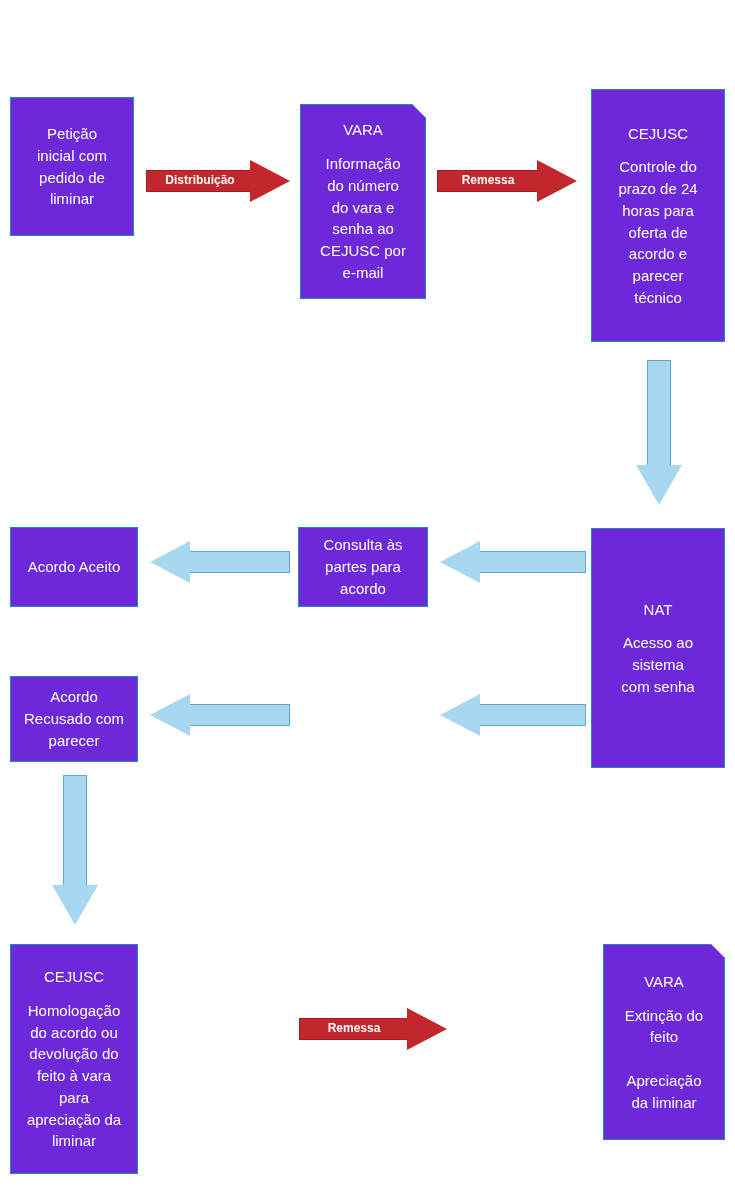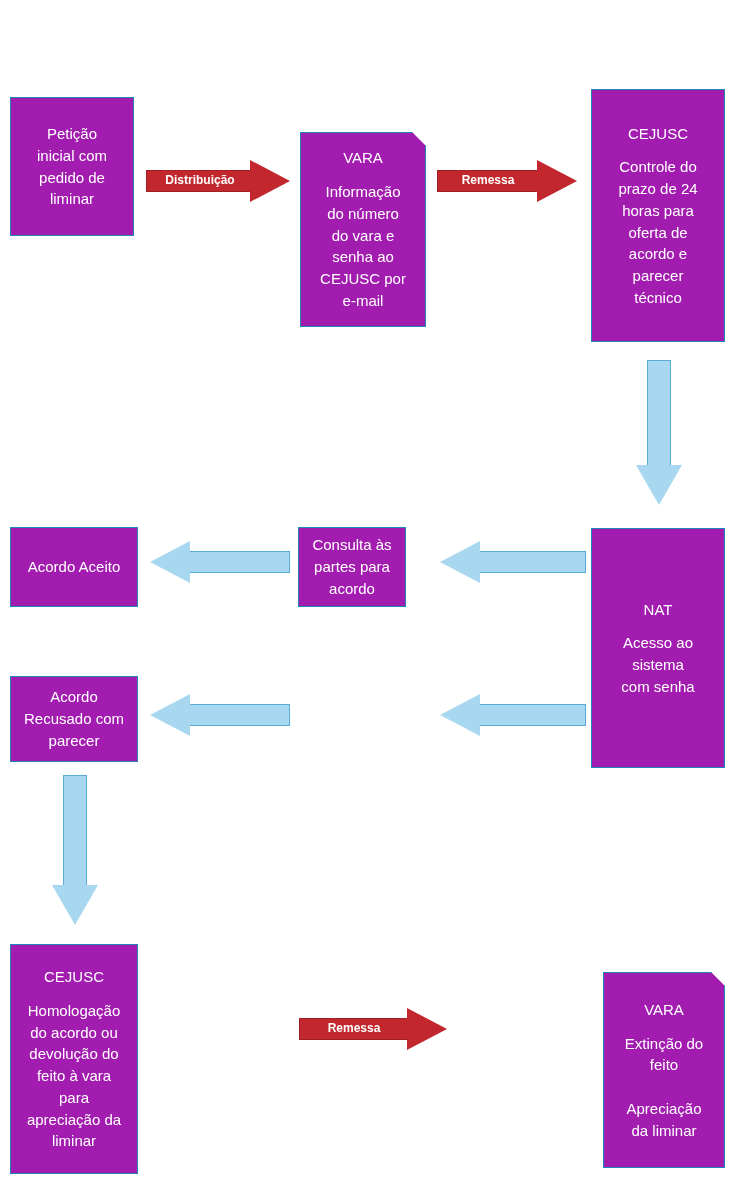--- a/index.html
+++ b/index.html
@@ -26,21 +26,21 @@
     width: 735px;
     text-align: center;
     font-size: 19px;
     font-weight: bold;
     letter-spacing: 0.3px;
     color: #000000;
   }
   .box {
     position: absolute;
     box-sizing: border-box;
-    background: #a21caf;
+    background: #6d28d9;
     border: 1px solid #1c87b8;
     color: #ffffff;
     font-size: 15px;
     line-height: 1.45;
     text-align: center;
     display: flex;
     flex-direction: column;
     align-items: center;
     justify-content: center;
     padding: 6px 4px;
@@ -89,21 +89,20 @@
     box-sizing: border-box;
   }
   .blue-arrow .head {
     position: absolute;
     width: 0;
     height: 0;
   }
   .notch-box {
     
     clip-path: polygon(0 0, calc(100% - 14px) 0, 100% 14px, 100% 100%, 0 100%);
-    margin-top: 28px;
   }
 </style>
 </head>
 <body>
 
 <div id="canvas">
 
 
   <div class="box" style="left:10px; top:97px; width:124px; height:139px;">
     <span class="body" style="white-space:pre-line;">Petição
@@ -158,21 +157,21 @@
     <span class="body" style="white-space:pre-line;">Acesso ao
 sistema
 com senha</span>
   </div>
 
   <div class="blue-arrow" style="left:440px; top:541px; width:146px; height:42px;">
     <div class="shaft" style="left:38px; top:10px; width:108px; height:22px;"></div>
     <div class="head" style="left:0px; top:0px; border-top:21px solid transparent; border-bottom:21px solid transparent; border-right:40px solid #a8d8ef;"></div>
   </div>
 
-  <div class="box" style="left:298px; top:527px; width:108px; height:80px;">
+  <div class="box" style="left:298px; top:527px; width:130px; height:80px;">
     <span class="body" style="white-space:pre-line;">Consulta às
 partes para
 acordo</span>
   </div>
 
   <div class="blue-arrow" style="left:150px; top:541px; width:140px; height:42px;">
     <div class="shaft" style="left:38px; top:10px; width:102px; height:22px;"></div>
     <div class="head" style="left:0px; top:0px; border-top:21px solid transparent; border-bottom:21px solid transparent; border-right:40px solid #a8d8ef;"></div>
   </div>
 

